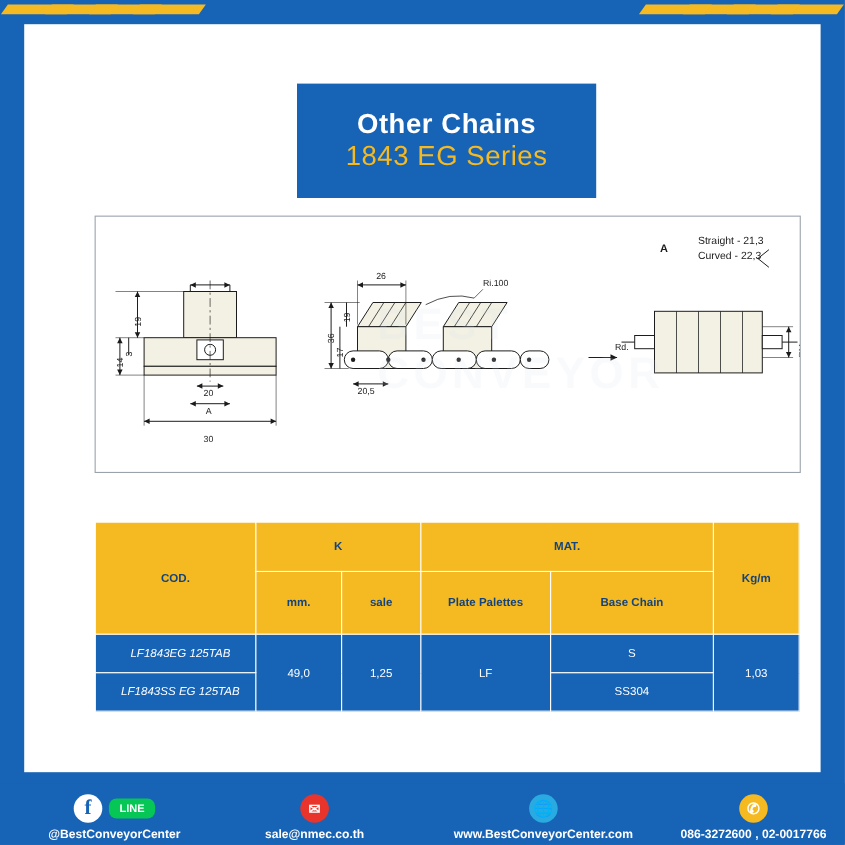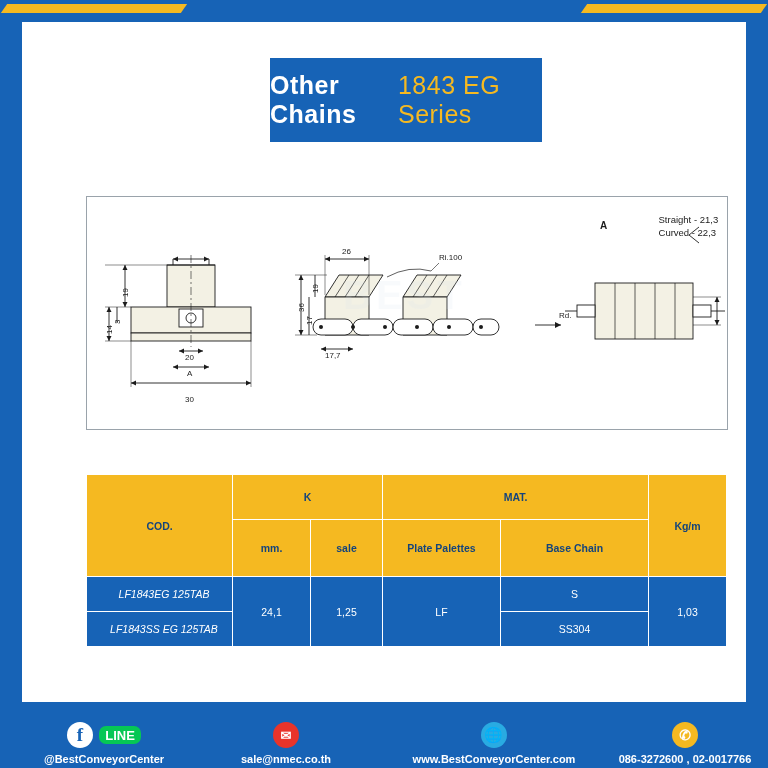--- a/index.html
+++ b/index.html
@@ -17,51 +17,51 @@
   .chev-tr{right:0;top:0;width:240px;height:40px;}
   .bar{position:absolute;background:#f5b921;height:9px;width:60px;transform:skewX(-35deg);}
 
   
   .card{
     position:absolute;left:22px;top:22px;width:724px;height:680px;
     background:#ffffff;
   }
 
   
-  .title-wrap{position:absolute;left:248px;top:36px;width:272px;height:84px;background:#1763b6;
-     display:flex;flex-direction:row;align-items:center;justify-content:center;}
+  .title-wrap{position:absolute;left:248px;top:54px;width:272px;height:104px;background:#1763b6;
+     display:flex;flex-direction:column;align-items:center;justify-content:center;}
   .title-1{color:#ffffff;font-size:25px;font-weight:bold;letter-spacing:.5px;line-height:1.15;}
   .title-2{color:#f5b921;font-size:25px;font-weight:normal;letter-spacing:.5px;line-height:1.15;}
 
   
   .draw-panel{position:absolute;left:64px;top:174px;width:640px;height:232px;border:1px solid #9aa3ab;background:#fff;overflow:hidden;}
   .watermark{position:absolute;left:256px;top:28px;width:330px;height:140px;opacity:.16;pointer-events:none;margin-top:48px;}
   .wm-line{color:#d9e4ef;font-size:40px;font-weight:bold;letter-spacing:4px;}
 
   .note-A{position:absolute;left:578px;top:192px;font-size:9.5px;color:#1b1b1b;}
   .note-A .lbl{font-weight:bold;font-size:10px;}
-  .note-rows{display:inline-block;vertical-align:middle;line-height:1.35;margin-left:24px;}
+  .note-rows{display:inline-block;vertical-align:middle;line-height:1.35;}
 
   .dim{position:absolute;font-size:8px;color:#1b1b1b;font-family:"Liberation Sans",sans-serif;}
   .dim.rot{transform:rotate(-90deg);transform-origin:left top;}
 
   
   .tbl{position:absolute;left:64px;top:452px;width:640px;border-collapse:collapse;table-layout:fixed;}
   .tbl td,.tbl th{border:1px solid #ffffff;font-size:10.5px;text-align:center;}
   .hdr{background:#f5b921;color:#14447c;font-weight:bold;}
   .cell{background:#1763b6;color:#ffffff;}
   .cell-left{text-align:left;padding-left:10px;font-size:10px;font-style:italic;}
 
   
   .footer{position:absolute;left:0;top:712px;width:768px;height:56px;background:#1763b6;}
   .fitem{position:absolute;display:flex;flex-direction:column;align-items:center;color:#fff;font-size:11px;font-weight:bold;}
   .fitem .txt{margin-top:5px;white-space:nowrap;}
   .ic{width:26px;height:26px;border-radius:50%;display:flex;align-items:center;justify-content:center;font-size:14px;font-weight:bold;}
   .ic-fb{background:#ffffff;color:#1763b6;font-family:"Liberation Serif",serif;font-size:19px;}
-  .ic-line{background:#06c755;color:#fff;font-size:13px;border-radius:7px;width:42px;height:18px;}
+  .ic-line{background:#06c755;color:#fff;font-size:10px;border-radius:7px;width:42px;height:18px;}
   .ic-mail{background:#e8342a;color:#fff;font-size:13px;}
   .ic-web{background:#29abe2;color:#fff;font-size:15px;}
   .ic-tel{background:#f5b921;color:#fff;font-size:14px;}
   .svg-ico{display:block;}
 </style>
 </head>
 <body>
 
 <div class="page">
 
@@ -82,20 +82,21 @@
 
     <div class="title-wrap">
       <div class="title-1">Other Chains</div>
       <div class="title-2">1843 EG Series</div>
     </div>
 
     <div class="draw-panel">
 
       <div class="watermark">
         <div class="wm-line">BEST</div>
+        <div class="wm-line">CONVEYOR</div>
       </div>
 
       <svg width="640" height="232" viewBox="0 0 640 232" class="svg-ico">
         <g stroke="#1b1b1b" fill="none" stroke-width="0.9">
 
           <rect x="80" y="68" width="48" height="42" fill="#f3f1e4"></rect>
           <line x1="80" y1="68" x2="128" y2="68"></line>
 
           <line x1="86" y1="62" x2="86" y2="68"></line>
           <line x1="122" y1="62" x2="122" y2="68"></line>
@@ -218,21 +219,21 @@
       <div class="dim rot" style="left:18px;top:137px;">14</div>
       <div class="dim" style="left:98px;top:156px;">20</div>
       <div class="dim" style="left:100px;top:172px;">A</div>
       <div class="dim" style="left:98px;top:198px;">30</div>
 
       <div class="dim" style="left:255px;top:50px;">26</div>
       <div class="dim" style="left:352px;top:56px;">Ri.100</div>
       <div class="dim rot" style="left:210px;top:115px;">36</div>
       <div class="dim rot" style="left:224px;top:96px;">19</div>
       <div class="dim rot" style="left:218px;top:128px;">17</div>
-      <div class="dim" style="left:238px;top:154px;">17,7</div>
+      <div class="dim" style="left:238px;top:154px;">20,5</div>
       <div class="dim" style="left:472px;top:114px;">Rd.</div>
       <div class="dim rot" style="left:638px;top:128px;">RM</div>
     </div>
 
     <div class="note-A">
       <span class="lbl">A</span>
       <span style="display:inline-block;width:22px;"></span>
       <span class="note-rows">
         <div>Straight - 21,3</div>
         <div>Curved  - 22,3</div>
@@ -256,21 +257,21 @@
           <td class="hdr" rowspan="2">Kg/m</td>
         </tr>
         <tr>
           <td class="hdr" style="height:54px;">mm.</td>
           <td class="hdr">sale</td>
           <td class="hdr">Plate Palettes</td>
           <td class="hdr">Base Chain</td>
         </tr>
         <tr>
           <td class="cell cell-left" style="height:32px;">LF1843EG 125TAB</td>
-          <td class="cell" rowspan="2">24,1</td>
+          <td class="cell" rowspan="2">49,0</td>
           <td class="cell" rowspan="2">1,25</td>
           <td class="cell" rowspan="2">LF</td>
           <td class="cell">S</td>
           <td class="cell" rowspan="2">1,03</td>
         </tr>
         <tr>
           <td class="cell cell-left" style="height:32px;">LF1843SS EG 125TAB</td>
           <td class="cell">SS304</td>
         </tr>
       </tbody>

